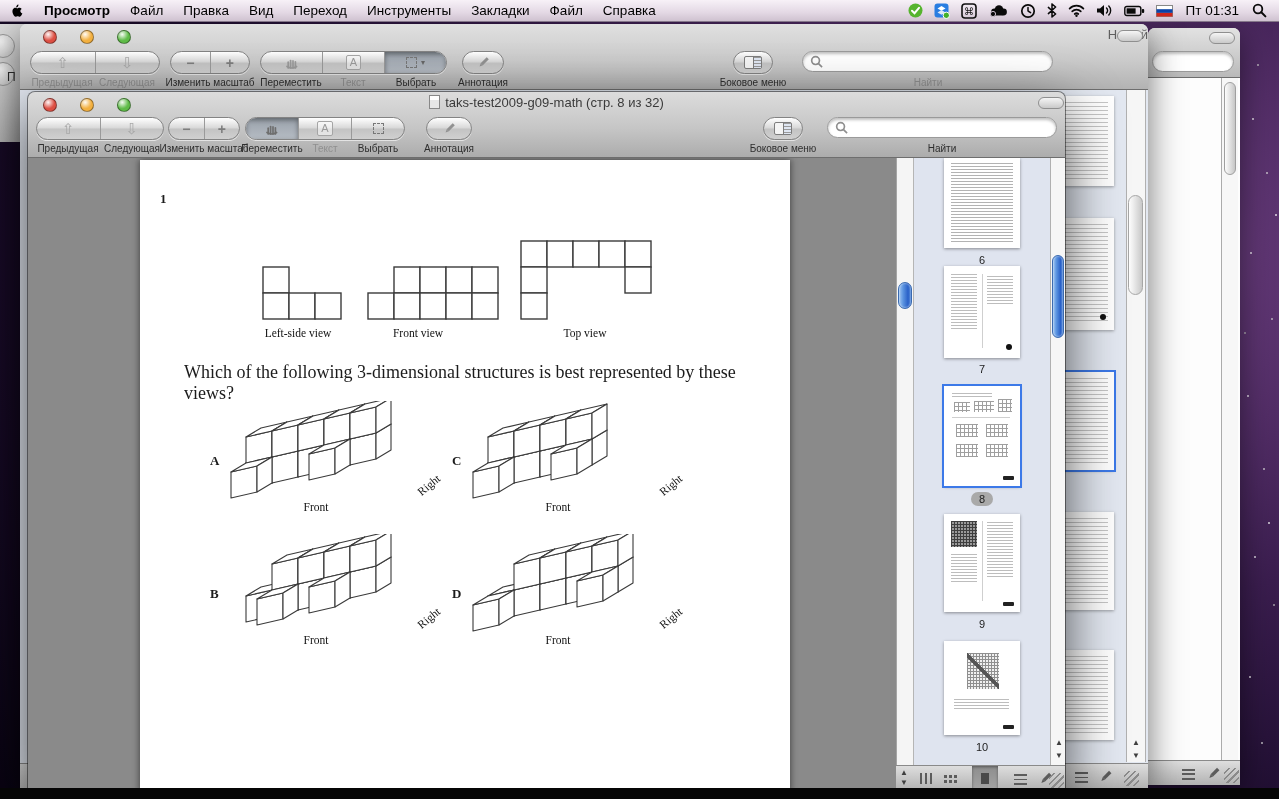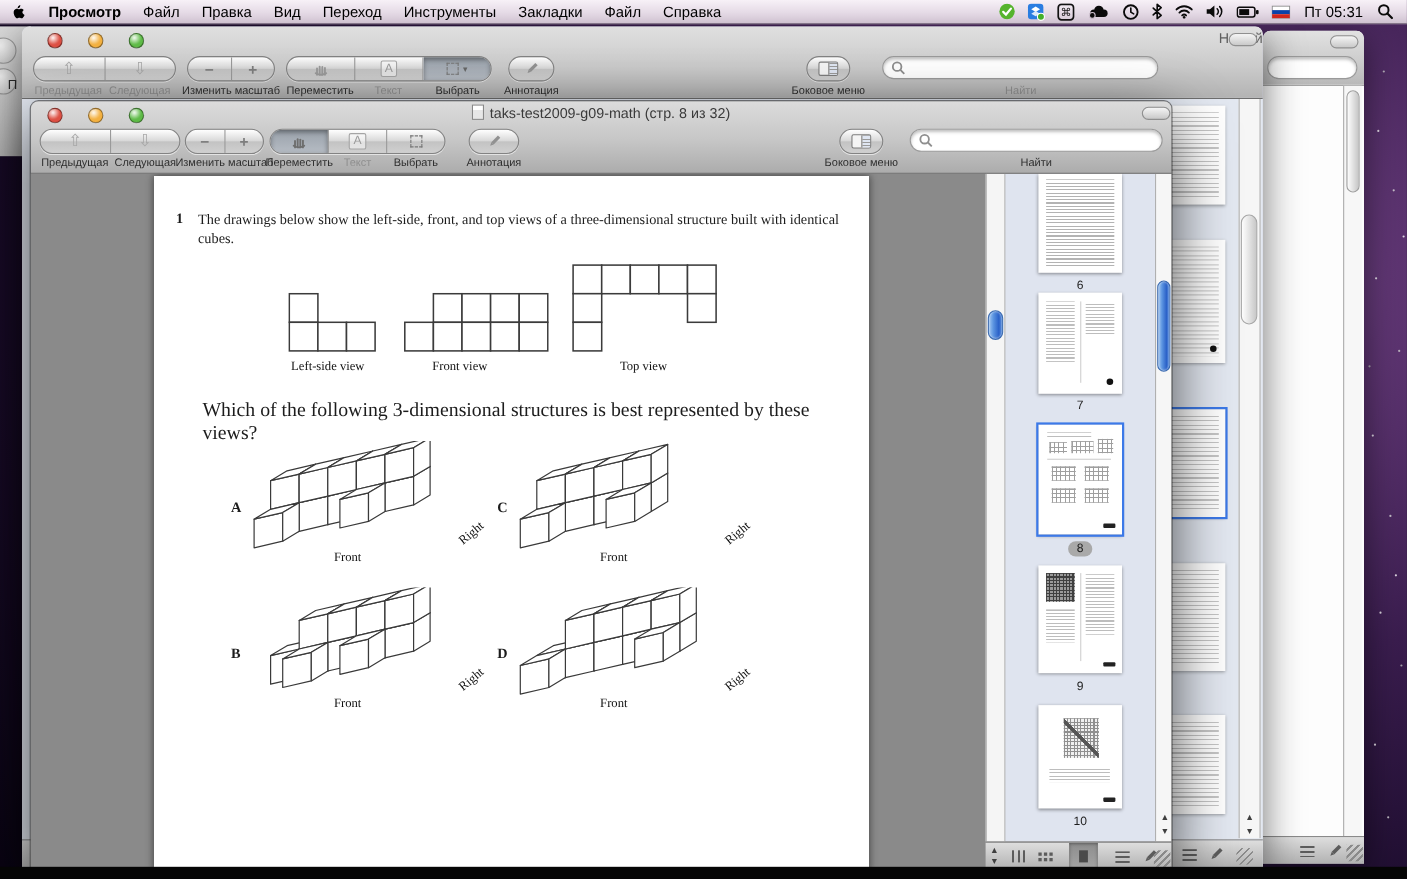--- a/index.html
+++ b/index.html
@@ -362,21 +362,20 @@
       <div class="tlabel" style="left:350px; top:51px">Выбрать</div>
       <div class="tlabel" style="left:421px; top:51px">Аннотация</div>
       <div class="tlabel" style="left:755px; top:51px">Боковое меню</div>
       <div class="tlabel" style="left:914px; top:51px">Найти</div>
     </div>
 
     <div class="content">
 
       <div class="page serif">
         <div class="qnum">1</div>
-        <div class="qtext">The drawings below show the left-side, front, and top views of a three-dimensional structure built with identical cubes.</div>
 
         <div class="viewfig" style="left:122px; top:106px">
             <svg width="80" height="54">
               <g fill="#fff" stroke="#3b3b3b" stroke-width="1.4">
                 <rect x="1" y="1" width="26" height="26"></rect>
                 <rect x="1" y="27" width="26" height="26"></rect>
                 <rect x="27" y="27" width="26" height="26"></rect>
                 <rect x="53" y="27" width="26" height="26"></rect>
               </g>
             </svg>
@@ -751,21 +750,21 @@
             <rect x="17.8" y="4" width="2.4" height="4" rx="1" fill="#0a0a0a"></rect>
           </svg>
         </span>
       <span class="sico">
         <svg width="17" height="12" viewBox="0 0 17 12">
             <rect x="0.5" y="0.5" width="16" height="11" fill="#fff" stroke="#888"></rect>
             <rect x="0.5" y="4.2" width="16" height="3.7" fill="#0b42a8"></rect>
             <rect x="0.5" y="7.9" width="16" height="3.6" fill="#d0261c"></rect>
           </svg>
         </span>
-      <span class="mb-clock">Пт 05:31</span>
+      <span class="mb-clock">Пт 01:31</span>
       <span class="sico">
         <svg width="15" height="15" viewBox="0 0 15 15">
             <circle cx="6" cy="6" r="4.3" fill="none" stroke="#0a0a0a" stroke-width="1.8"></circle>
             <line x1="9.3" y1="9.3" x2="13.4" y2="13.4" stroke="#0a0a0a" stroke-width="2" stroke-linecap="round"></line>
           </svg>
         </span>
     </div>
   </div>
 
   <div id="blackstrip"></div>

